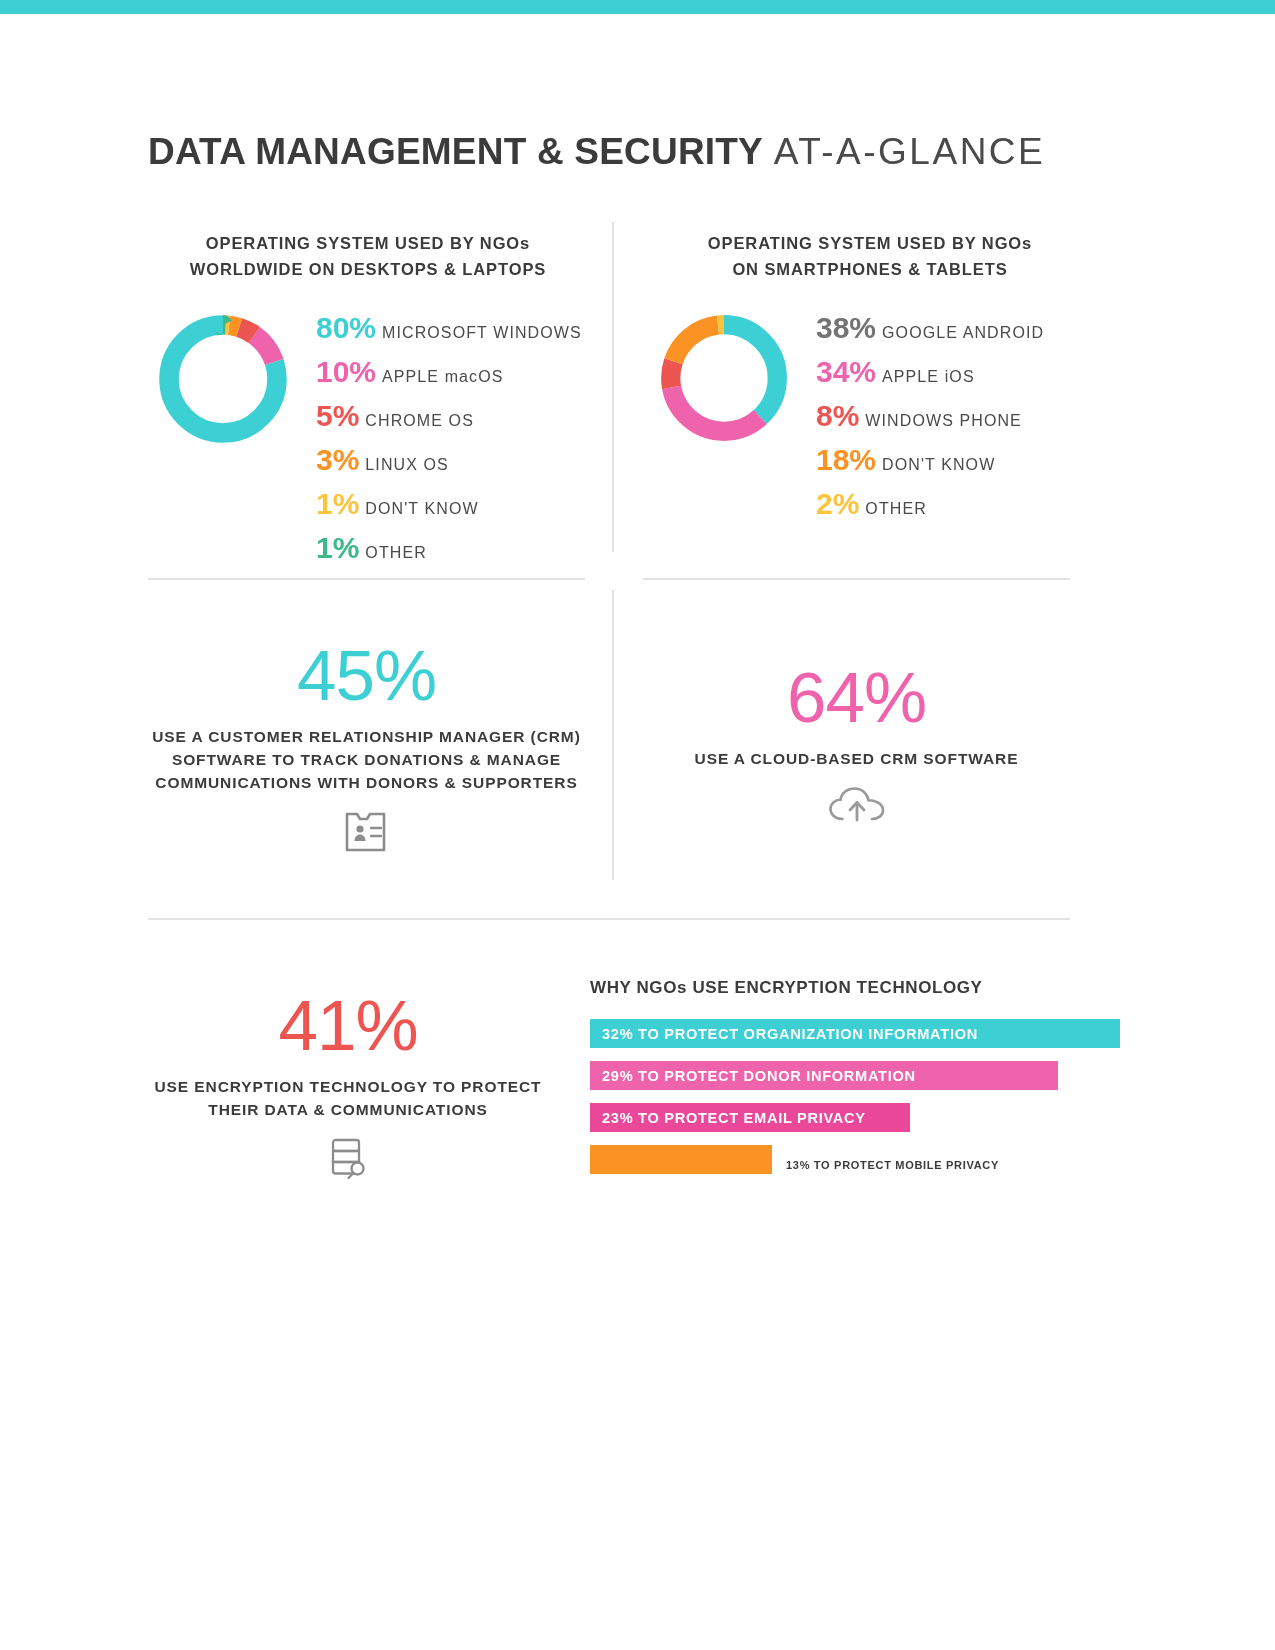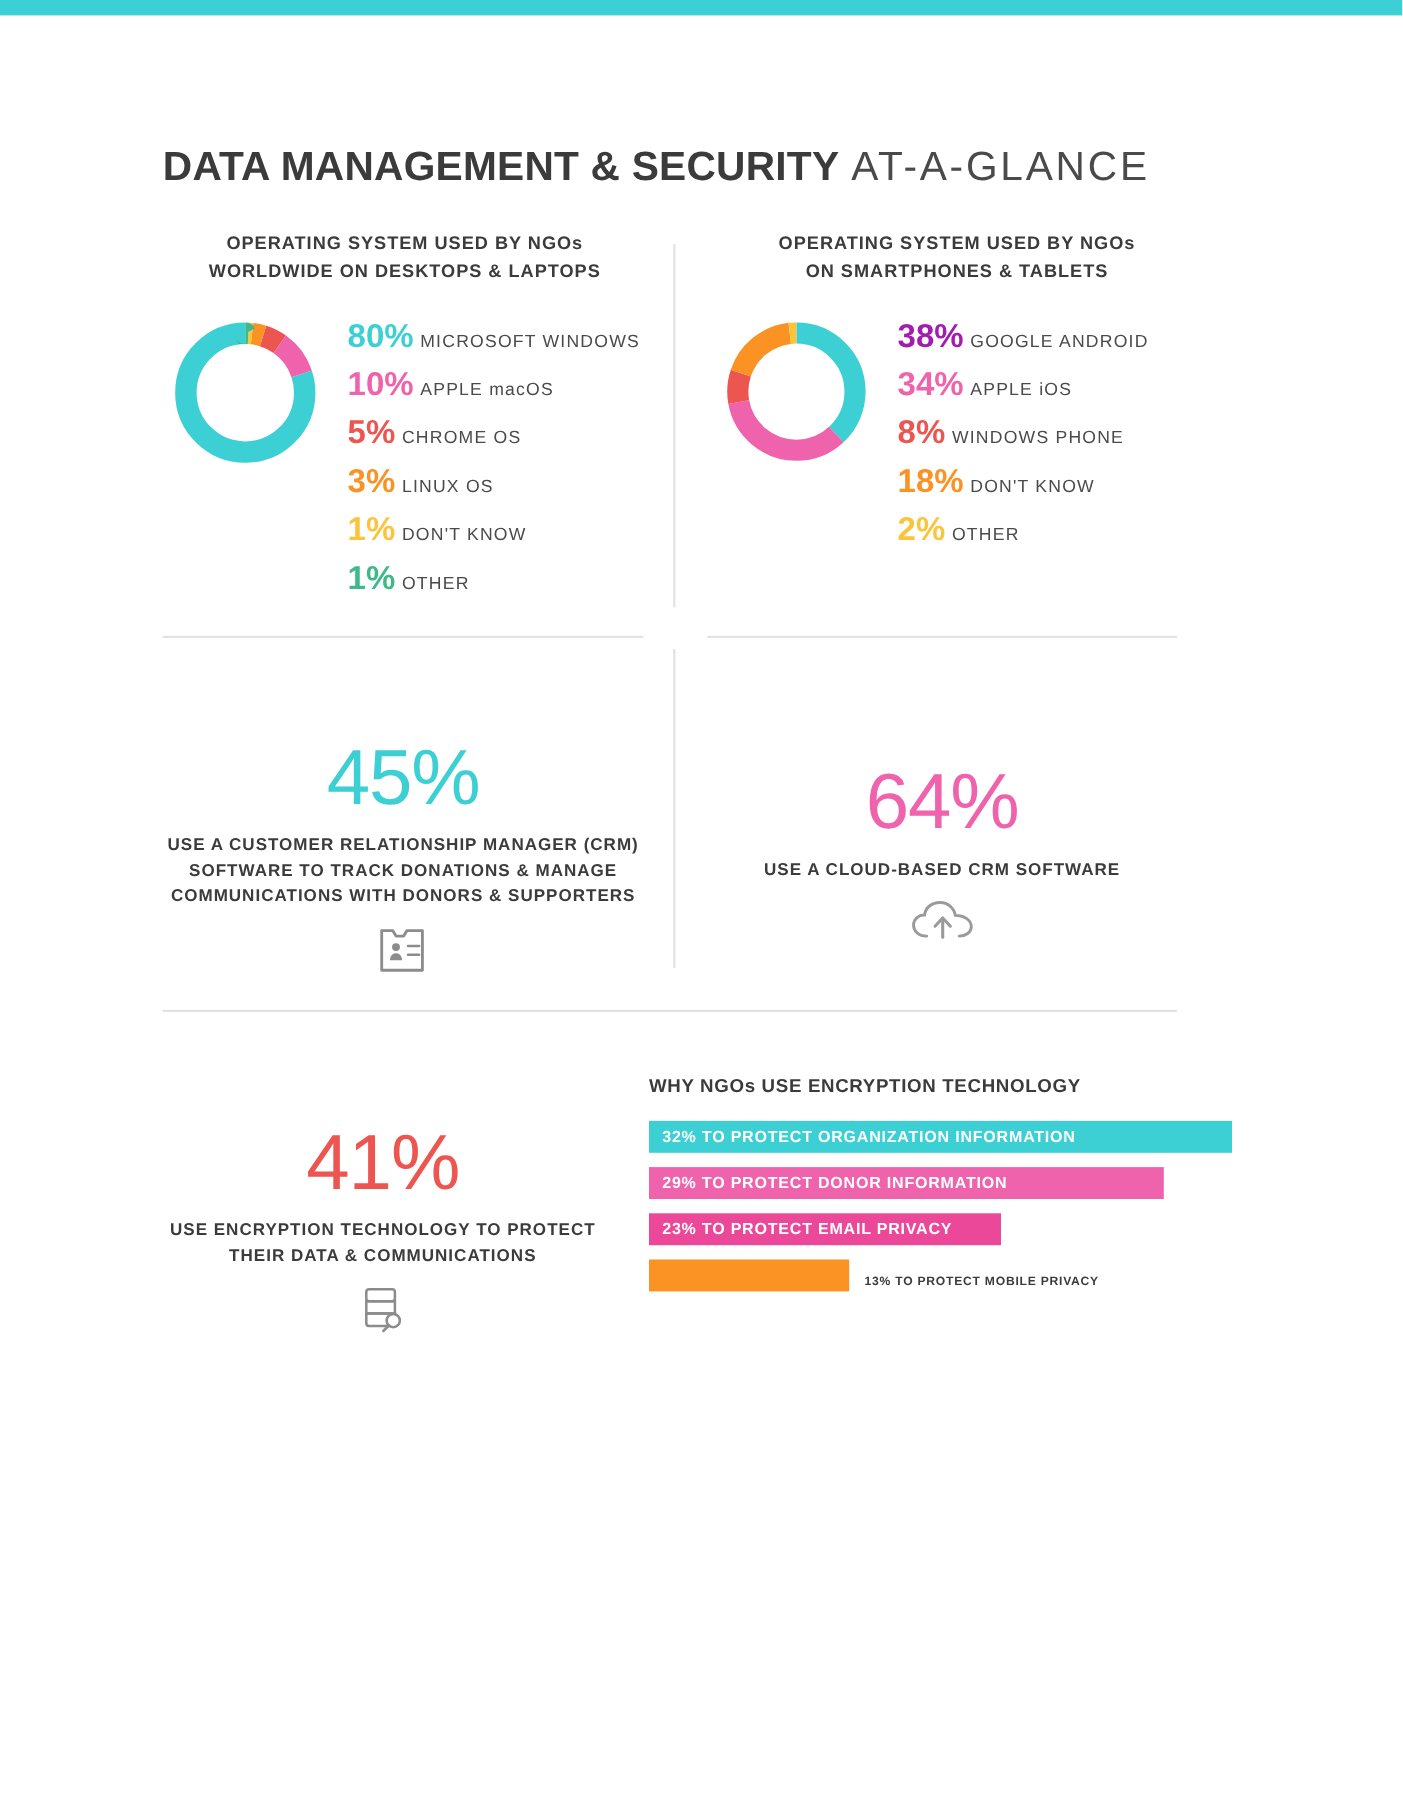--- a/index.html
+++ b/index.html
@@ -19,21 +19,21 @@
 
   .title {
     position: absolute; left: 148px; top: 131px;
     font-size: 37px; letter-spacing: 0.5px;
     color: #3b3b3b; white-space: nowrap;
   }
   .title .bold { font-weight: bold; letter-spacing: 0.2px; }
   .title .light { font-weight: 400; letter-spacing: 2.5px; color:#4a4a4a; }
 
   
-  .donut-section { position: absolute; left: 0; top: 208px; width: 1231px; height: 340px; }
+  .donut-section { position: absolute; left: 0; top: 230px; width: 1231px; height: 340px; }
   .vdiv-top {
     position: absolute; left: 612px; top: 222px;
     width: 2px; height: 330px; background: #e2e2e2;
   }
   .panel { position: absolute; }
   .panel-left  { left: 148px; top: 0; width: 440px; }
   .panel-right { left: 650px; top: 0; width: 440px; }
 
   .panel-title {
     font-size: 16.5px; font-weight: bold; color: #3b3b3b;
@@ -61,21 +61,20 @@
   .hr { position: absolute; height: 2px; background: #e2e2e2; }
   .hr-mid-left  { left: 148px; top: 578px; width: 437px; }
   .hr-mid-right { left: 643px; top: 578px; width: 427px; }
   .vdiv-mid { position: absolute; left: 612px; top: 590px; width: 2px; height: 290px; background: #e2e2e2; }
   .hr-bottom { left: 148px; top: 918px; width: 922px; }
 
   .stat { position: absolute; text-align: center; }
   .stat-num {
     font-size: 71px; font-weight: 300; line-height: 1;
     letter-spacing: -1px;
-    margin-top: 32px;
   }
   .stat-desc {
     font-size: 15.5px; font-weight: bold; color: #3b3b3b;
     letter-spacing: 0.9px; line-height: 23px; margin-top: 14px;
   }
   .stat-icon { margin-top: 16px; display: flex; justify-content: center; }
 
   .stat-crm  { left: 148px; top: 640px; width: 437px; }
   .stat-cloud{ left: 643px; top: 662px; width: 427px; }
   .stat-enc  { left: 148px; top: 990px; width: 400px; }
@@ -196,21 +195,21 @@
 
               <circle cx="50" cy="50" r="36" fill="none" stroke="#fb9224" stroke-width="13" stroke-dasharray="40.72 185.48" stroke-dashoffset="-180.96"></circle>
 
               <circle cx="50" cy="50" r="36" fill="none" stroke="#fcc43c" stroke-width="13" stroke-dasharray="4.52 221.68" stroke-dashoffset="-221.68"></circle>
             </g>
           </svg>
         </div>
 
         <div class="legend">
           <div class="legend-item">
-            <span class="legend-pct" style="color:#a21caf">38%</span>
+            <span class="legend-pct" style="color:#737373">38%</span>
             <span class="legend-label">GOOGLE ANDROID</span>
           </div>
           <div class="legend-item">
             <span class="legend-pct" style="color:#ef62ac">34%</span>
             <span class="legend-label">APPLE iOS</span>
           </div>
           <div class="legend-item">
             <span class="legend-pct" style="color:#ed5551">8%</span>
             <span class="legend-label">WINDOWS PHONE</span>
           </div>

